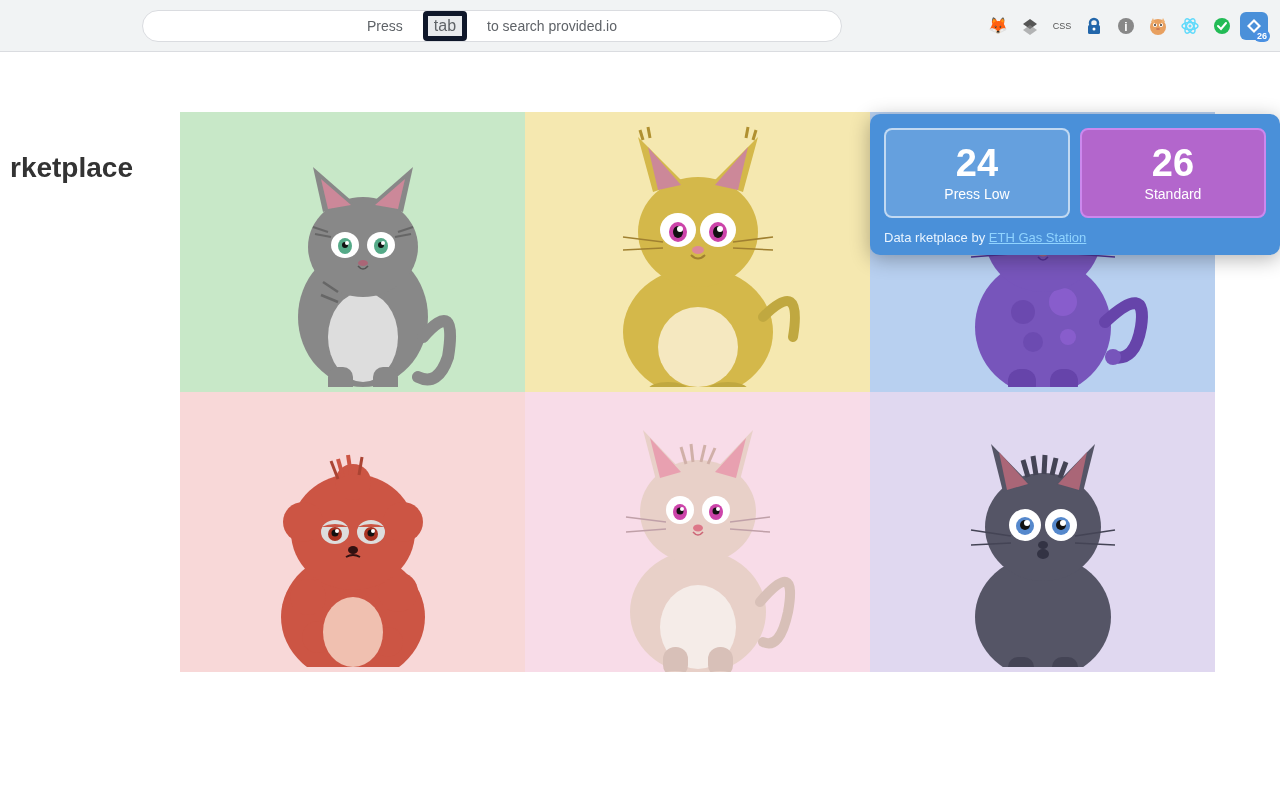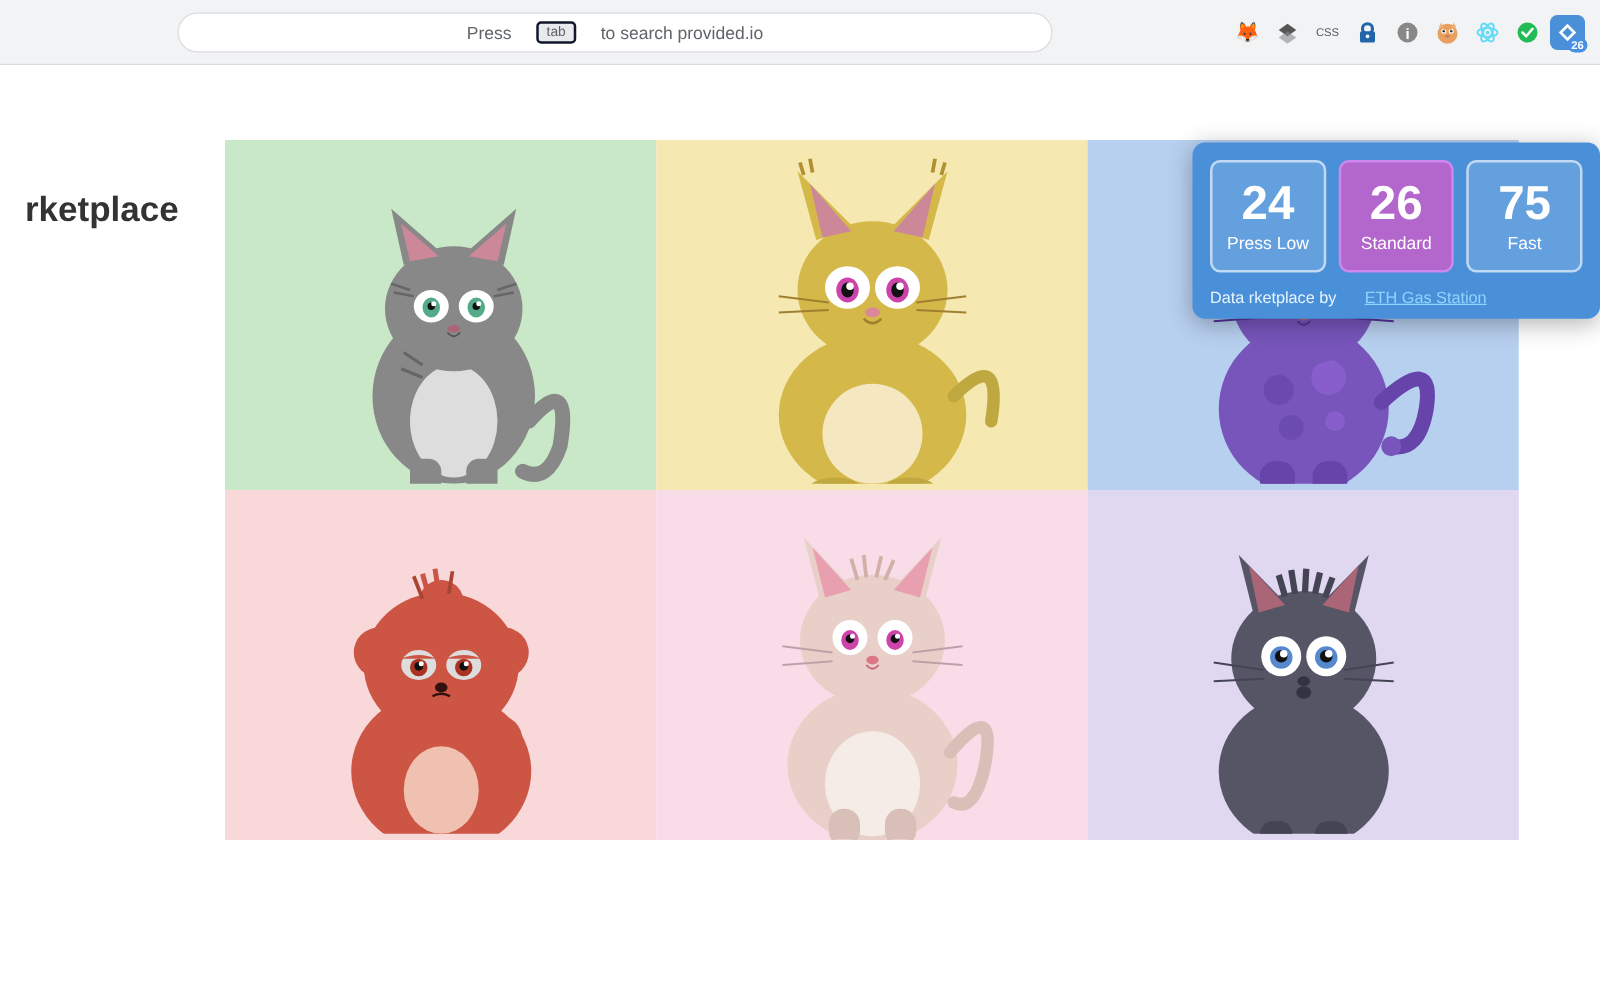--- a/index.html
+++ b/index.html
@@ -26,24 +26,24 @@
       height: 32px;
       display: flex;
       align-items: center;
       justify-content: center;
       font-size: 14px;
       color: #5f6368;
       gap: 20px;
     }
     .tab-key {
       background: #e8eaed;
-      border: 2px solid #0f172a;
+      border: 5px solid #0f172a;
       border-radius: 4px;
       padding: 1px 6px;
-      font-size: 11px;
+      font-size: 16px;
       color: #5f6368;
     }
     .extensions {
       display: flex;
       align-items: center;
       gap: 4px;
       margin-left: 12px;
     }
     .ext-icon {
       width: 28px;
@@ -80,21 +80,21 @@
     }
 
     
     .page-title {
       position: absolute;
       left: 0;
       top: 100px;
       font-size: 28px;
       font-weight: bold;
       color: #333;
-      padding-left: 20px;
+      padding-left: 10px;
     }
 
     
     .cat-grid {
       display: grid;
       grid-template-columns: repeat(3, 345px);
       grid-template-rows: repeat(2, 280px);
       gap: 0;
       position: absolute;
       top: 60px;
@@ -107,21 +107,21 @@
       align-items: center;
       justify-content: center;
       overflow: hidden;
     }
 
     
     .gas-popup {
       position: absolute;
       top: 62px;
       right: 0;
-      width: 326px;
+      width: 410px;
       background: #4a90d9;
       border-radius: 10px;
       padding: 14px 14px 10px 14px;
       z-index: 200;
       box-shadow: 0 4px 20px rgba(0,0,0,0.3);
     }
 
     .gas-cards {
       display: flex;
       gap: 10px;
@@ -158,21 +158,20 @@
     .gas-footer {
       text-align: left;
       font-size: 13px;
       color: #e8f4ff;
       padding-top: 2px;
     }
 
     .gas-footer a {
       color: #90d4ff;
       text-decoration: underline;
-      margin-left: 19px;
     }
 
     
     svg { display: block; }
   </style>
 </head>
 <body>
 
 <div class="browser-bar">
   <div class="address-bar">
@@ -546,24 +545,20 @@
       <div class="gas-card">
         <div class="gas-number">24</div>
         <div class="gas-label">Press Low</div>
       </div>
 
       <div class="gas-card active">
         <div class="gas-number">26</div>
         <div class="gas-label">Standard</div>
       </div>
 
-      <div class="gas-card">
-        <div class="gas-number">75</div>
-        <div class="gas-label">Fast</div>
-      </div>
 
     </div>
     <div class="gas-footer">
       <span>Data rketplace by </span><a href="#">ETH Gas Station</a>
     </div>
   </div>
 
 </div>
 
 </body></html>

